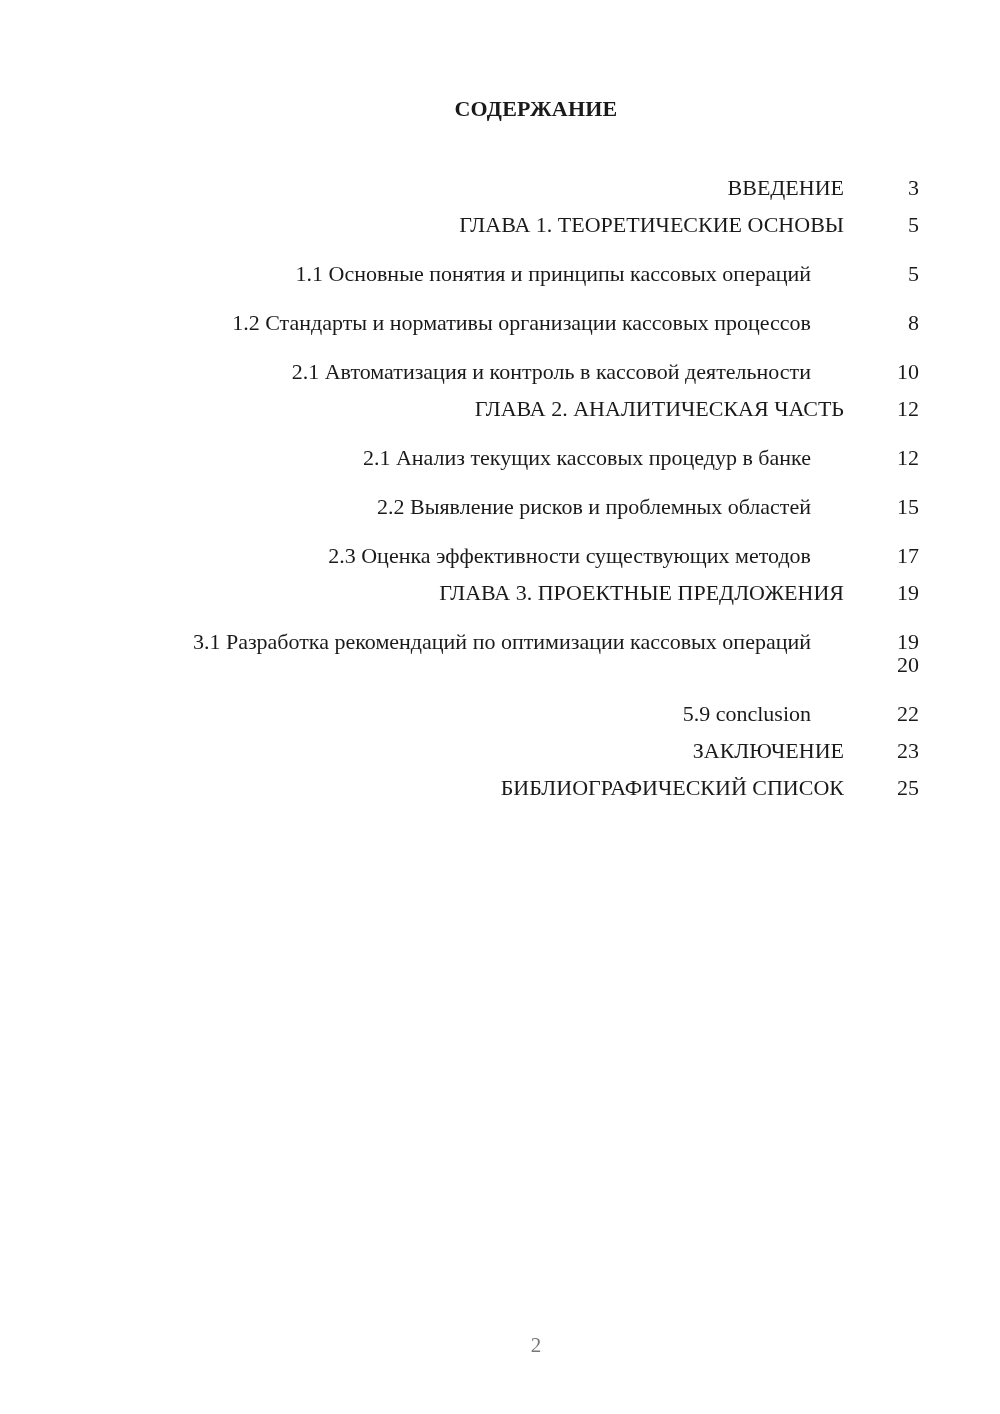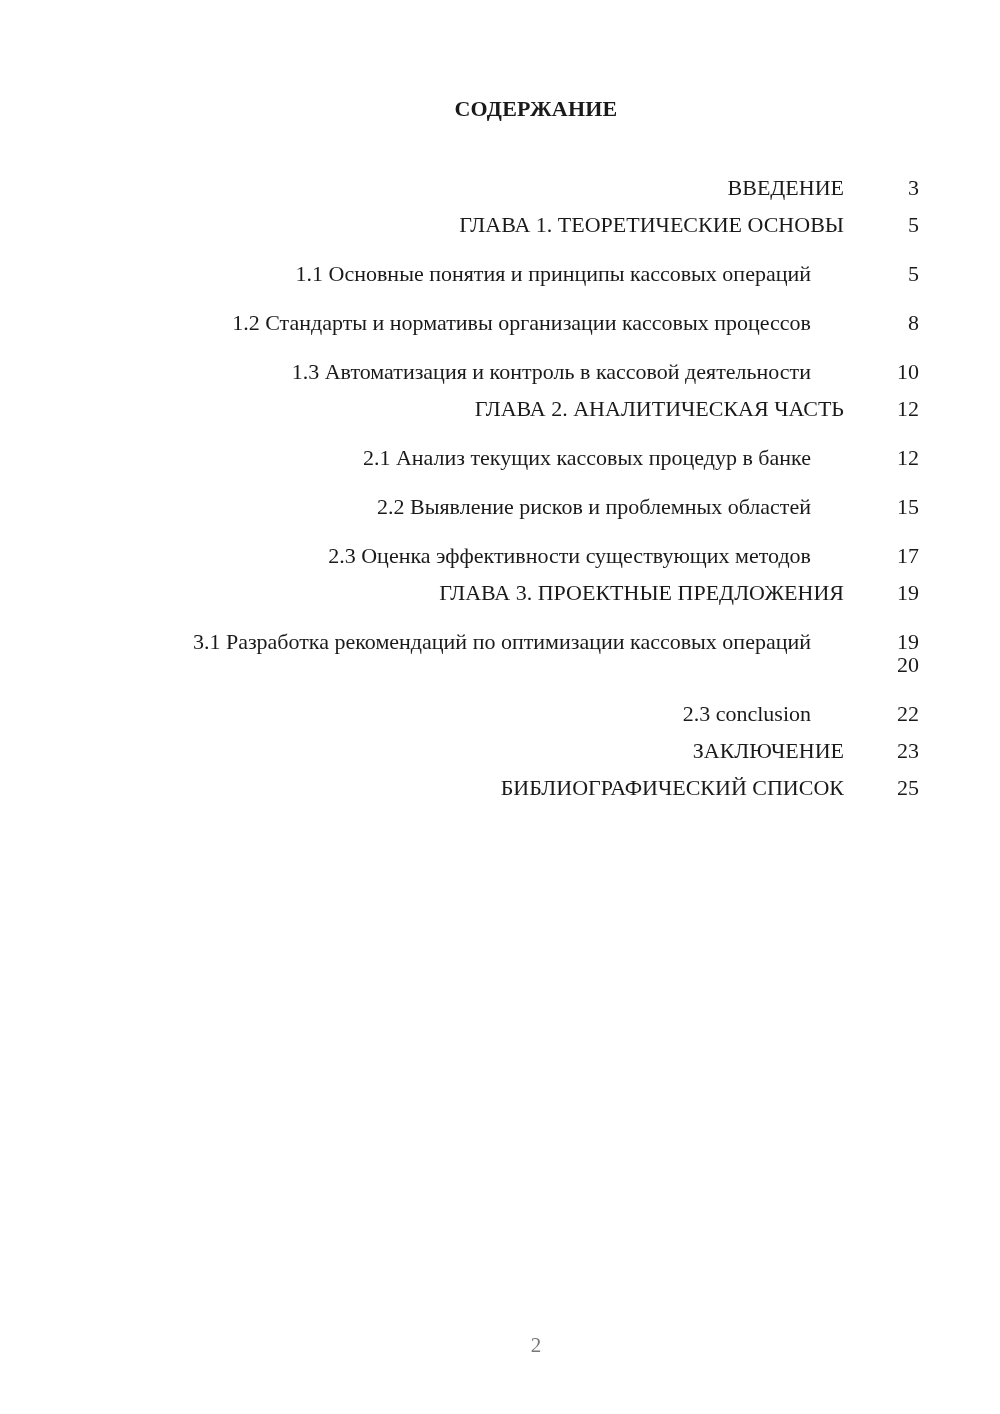--- a/index.html
+++ b/index.html
@@ -32,21 +32,21 @@
   </div>
   <div class="entry sub">
     <span class="text">1.1 Основные понятия и принципы кассовых операций</span>
     <span class="page">5</span>
   </div>
   <div class="entry sub">
     <span class="text">1.2 Стандарты и нормативы организации кассовых процессов</span>
     <span class="page">8</span>
   </div>
   <div class="entry sub">
-    <span class="text">1.3 Автоматизация и контроль в кассовой деятельности</span>
+    <span class="text">2.1 Автоматизация и контроль в кассовой деятельности</span>
     <span class="page">10</span>
   </div>
   <div class="entry main">
     <span class="text">ГЛАВА 2. АНАЛИТИЧЕСКАЯ ЧАСТЬ</span>
     <span class="page">12</span>
   </div>
   <div class="entry sub">
     <span class="text">2.1 Анализ текущих кассовых процедур в банке</span>
     <span class="page">12</span>
   </div>
@@ -63,21 +63,21 @@
     <span class="page">19</span>
   </div>
   <div class="entry sub">
     <span class="text">3.1 Разработка рекомендаций по оптимизации кассовых операций</span>
     <span class="page">19</span>
   </div>
   <div class="entry sub">
     <span class="page">20</span>
   </div>
   <div class="entry sub">
-    <span class="text">2.3 conclusion</span>
+    <span class="text">5.9 conclusion</span>
     <span class="page">22</span>
   </div>
   <div class="entry main">
     <span class="text">ЗАКЛЮЧЕНИЕ</span>
     <span class="page">23</span>
   </div>
   <div class="entry main">
     <span class="text">БИБЛИОГРАФИЧЕСКИЙ СПИСОК</span>
     <span class="page">25</span>
   </div>

